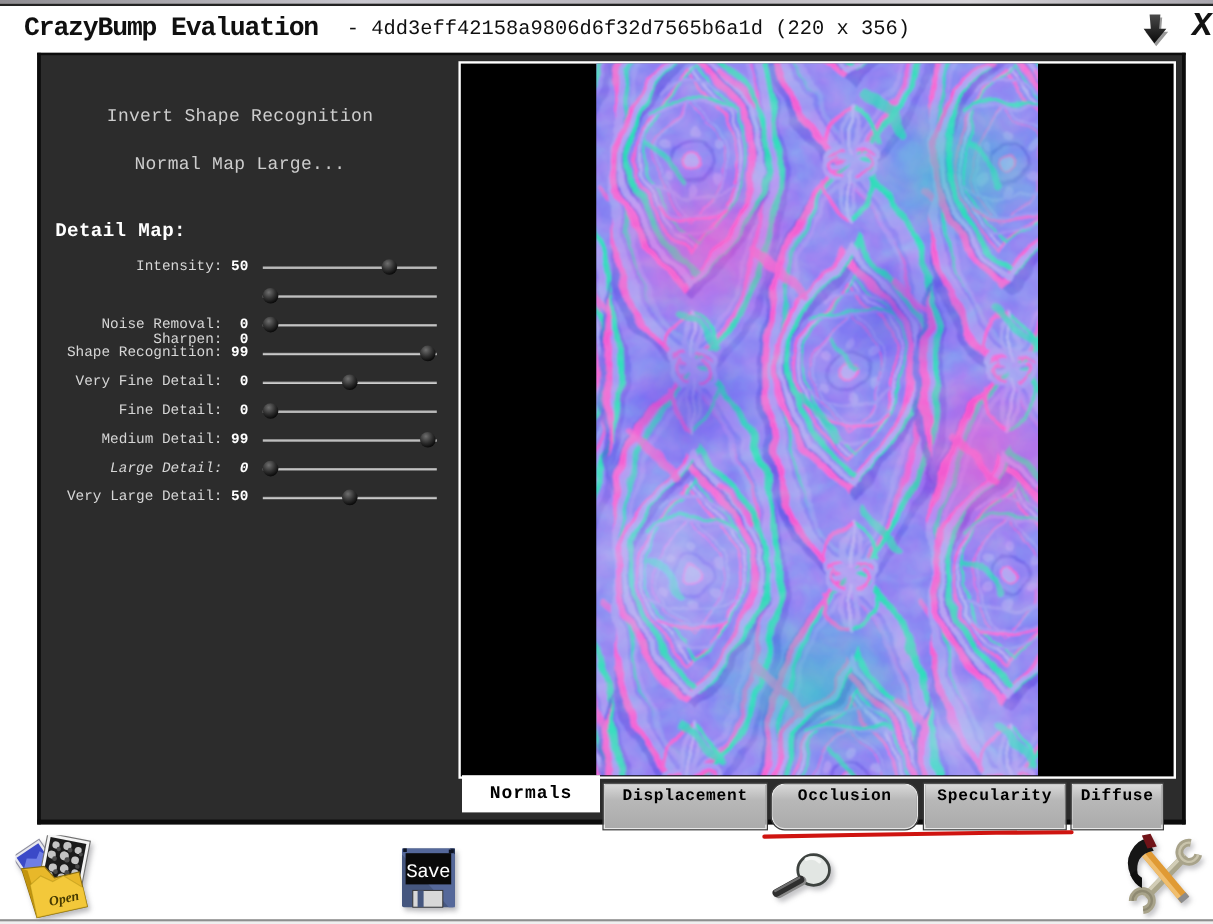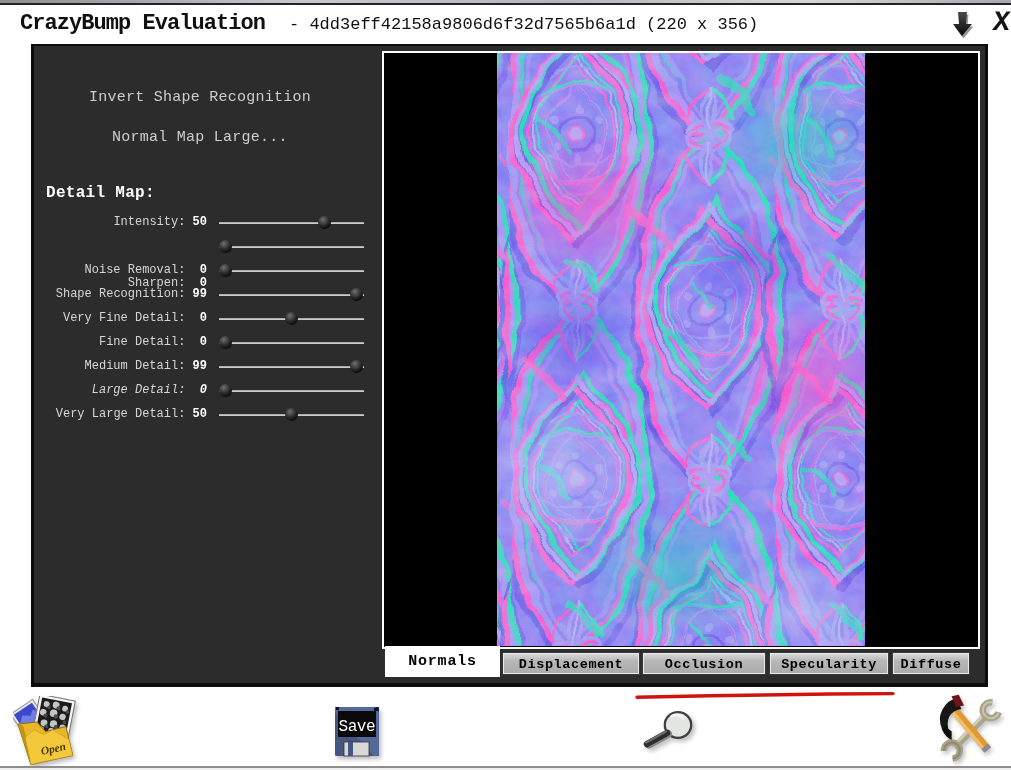--- a/index.html
+++ b/index.html
@@ -20,21 +20,21 @@
   #normalmaphdr{left:46px;top:184px;color:#ffffff;font-size:16px;font-weight:bold;letter-spacing:0.3px;}
   .slab{width:167px;left:40px;text-align:right;font-size:12px;color:#d6d6d6;white-space:pre;}
   .slab b{color:#ffffff;font-weight:bold;}
   .track{left:219px;width:145px;height:2px;background:linear-gradient(#9d9d9d,#dadada);}
   .thumb{width:13px;height:13px;border-radius:50%;
     background:radial-gradient(circle at 38% 28%,#6f6f6f,#2e2e2e 45%,#050505 80%);}
   #preview{left:382px;top:51px;width:594px;height:594px;background:#000;border:2px solid #ffffff;}
   #tabNormals{left:385px;top:646px;width:115px;height:31px;background:#ffffff;
      color:#000;font-size:15px;font-weight:bold;letter-spacing:0.8px;
      text-align:center;line-height:31px;}
-  .gtab{top:653px;height:21px;box-sizing:border-box;
+  .gtab{top:653px;height:38px;box-sizing:border-box;
      background:linear-gradient(#d8d8d8,#b8b8b8 35%,#ababab);
      border:1px solid #e8e8e8;outline:1px solid #3a3a3a;
      color:#000;font-size:13.5px;font-weight:bold;letter-spacing:0.6px;
      text-align:center;line-height:21px;}
   #botline{left:0;top:766px;width:1011px;height:2px;background:#8e8e8e;}
   #botfill{left:0;top:768px;width:1011px;height:2px;background:#efefef;}
 </style>
 </head>
 <body>
 <div class="abs" id="topstrip"></div>
@@ -247,21 +247,21 @@
    <ellipse cx="180" cy="520" rx="95" ry="70" fill="url(#gcyan)"></ellipse>
    <ellipse cx="250" cy="210" rx="60" ry="55" fill="url(#gdark)"></ellipse>
    <ellipse cx="80" cy="280" rx="60" ry="55" fill="url(#gdark)"></ellipse>
    <ellipse cx="300" cy="560" rx="70" ry="55" fill="url(#glite)"></ellipse>
   </g>
 </g>
 </svg>
 
 <div class="abs" id="tabNormals">Normals</div>
 <div class="abs gtab" style="left:503px;width:136px;">Displacement</div>
-<div class="abs gtab" style="left:643px;width:122px;">Occlusion</div>
+<div class="abs gtab" style="left:643px;width:122px;border-radius:11px;">Occlusion</div>
 <div class="abs gtab" style="left:770px;width:118px;">Specularity</div>
 <div class="abs gtab" style="left:893px;width:76px;">Diffuse</div>
 
 <svg class="abs" style="left:630px;top:688px" width="270" height="14" viewBox="0 0 270 14">
   <path d="M7,9.2 C70,7.8 150,6.6 200,6.0 C230,5.7 250,5.5 263,5.6" fill="none" stroke="#cf1410" stroke-width="3.4" stroke-linecap="round"></path>
 </svg>
 <svg class="abs" style="left:13px;top:696px;filter:drop-shadow(2px 3px 2px rgba(60,60,70,0.35))" width="76" height="72" viewBox="0 0 80 76">
 <g transform="rotate(-6 40 45)">
   <g transform="rotate(-28 22 26)">
     <rect x="8" y="6" width="28" height="36" fill="#e8e8ee" stroke="#9090a0" stroke-width="1"></rect>

